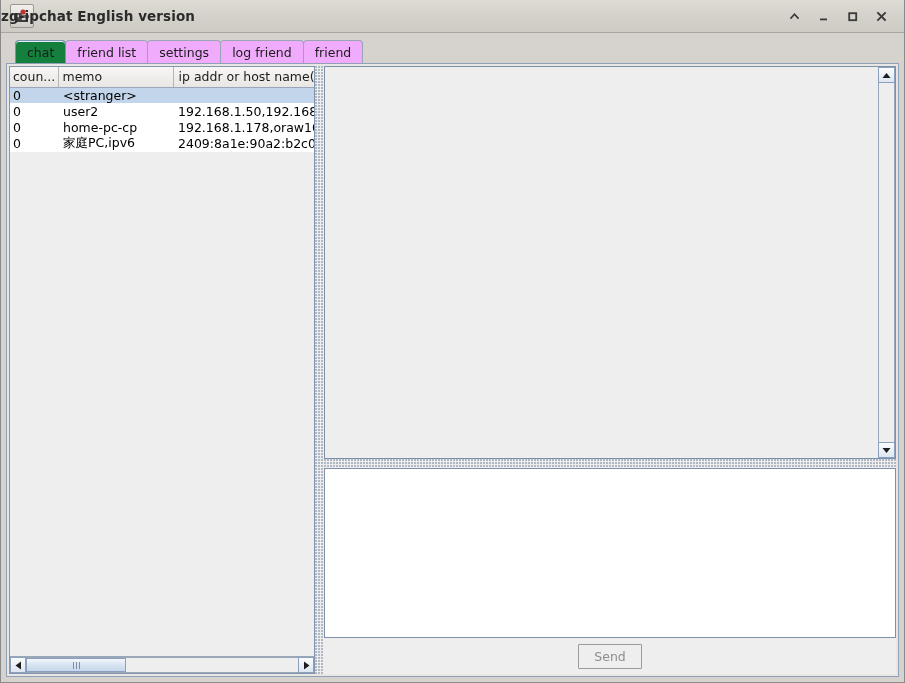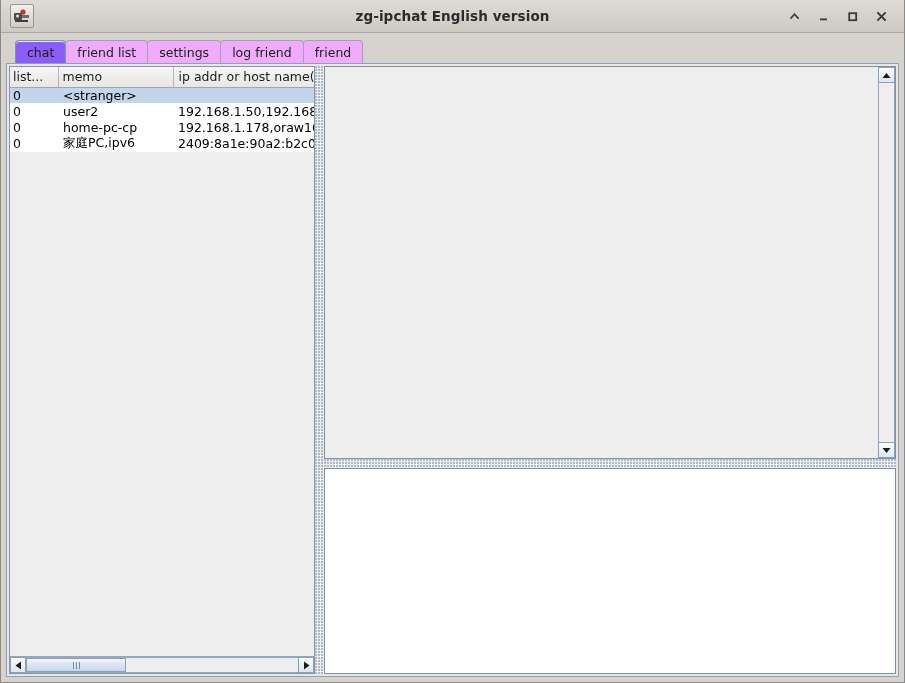--- a/index.html
+++ b/index.html
@@ -54,21 +54,21 @@
   }
   #app-icon .glyph {
     position: absolute;
     left: 50%; top: 50%;
     transform: translate(-50%, -50%);
     width: 18px; height: 18px;
   }
   #title-text {
     position: absolute;
     left: 0; right: 0;
-    text-align: center;
+    text-align: left;
     font-weight: bold;
     font-size: 13.5px;
     color: #2b2b2b;
     letter-spacing: 0.1px;
     pointer-events: none;
   }
   #win-controls {
     margin-left: auto;
     display: flex;
     align-items: center;
@@ -108,21 +108,21 @@
     border: 1px solid #9aa4b4;
     border-bottom: none;
     border-radius: 4px 4px 0 0;
     margin-right: -1px;
     position: relative;
     cursor: pointer;
     box-sizing: border-box;
     white-space: nowrap;
   }
   .tab.selected {
-    background: #8b5cf6;
+    background: #15803d;
     border-color: #7d93b2;
     z-index: 3;
     font-weight: normal;
     box-shadow: inset 0 1px 0 #e4eefa;
   }
 
   
   #content {
     flex: 1 1 auto;
     margin: 0 5px 5px 5px;
@@ -417,21 +417,21 @@
     </div>
   </div>
 
   <div id="content">
 
     <div id="left-pane">
       <div id="table-wrap">
         <table class="contacts">
           <thead>
             <tr>
-              <th class="c0">list...</th>
+              <th class="c0">coun...</th>
               <th class="c1">memo</th>
               <th class="c2">ip addr or host name(re</th>
             </tr>
           </thead>
           <tbody>
             <tr class="selected">
               <td class="c0">0</td>
               <td class="c1">&lt;stranger&gt;</td>
               <td class="c2"></td>
             </tr>
@@ -495,17 +495,20 @@
               <path d="M0.5 1 L8.5 1 L4.5 6 Z" fill="#1d1d1d"></path>
             </svg>
           </div>
         </div>
       </div>
 
       <div class="hsplit"></div>
 
       <div id="input-block">
         <div id="chat-input" contenteditable="true" style=""></div>
+        <div id="send-bar">
+          <button id="send-button" disabled="disabled">Send</button>
+        </div>
       </div>
 
     </div>
   </div>
 </div>
 
 </body></html>

